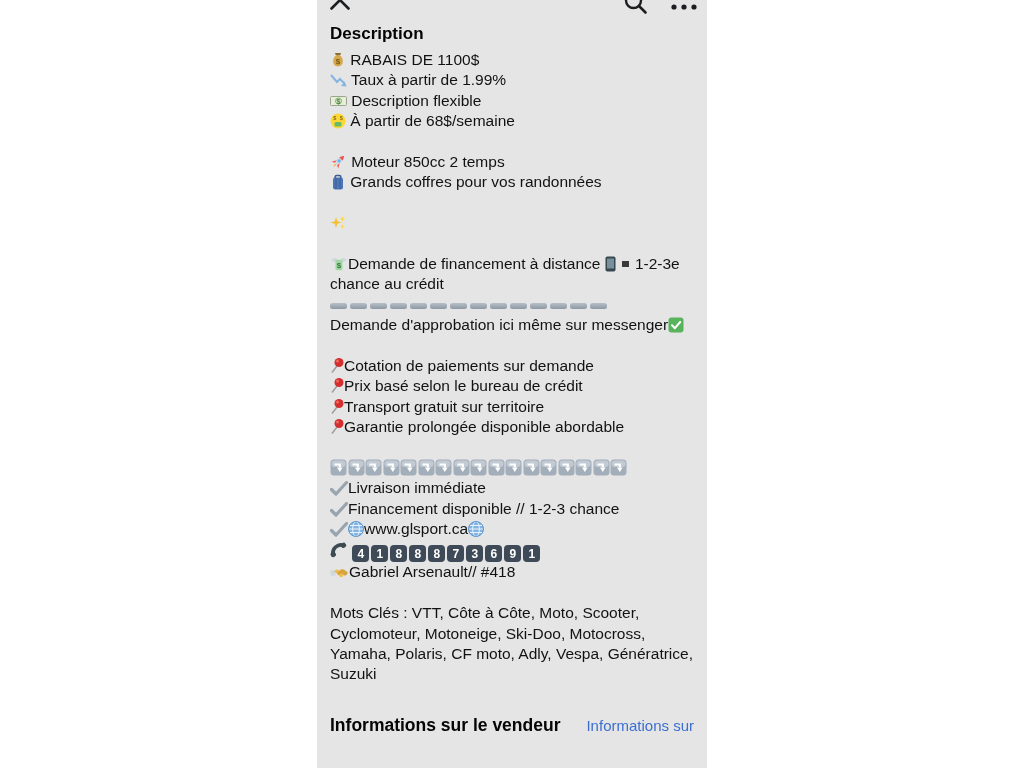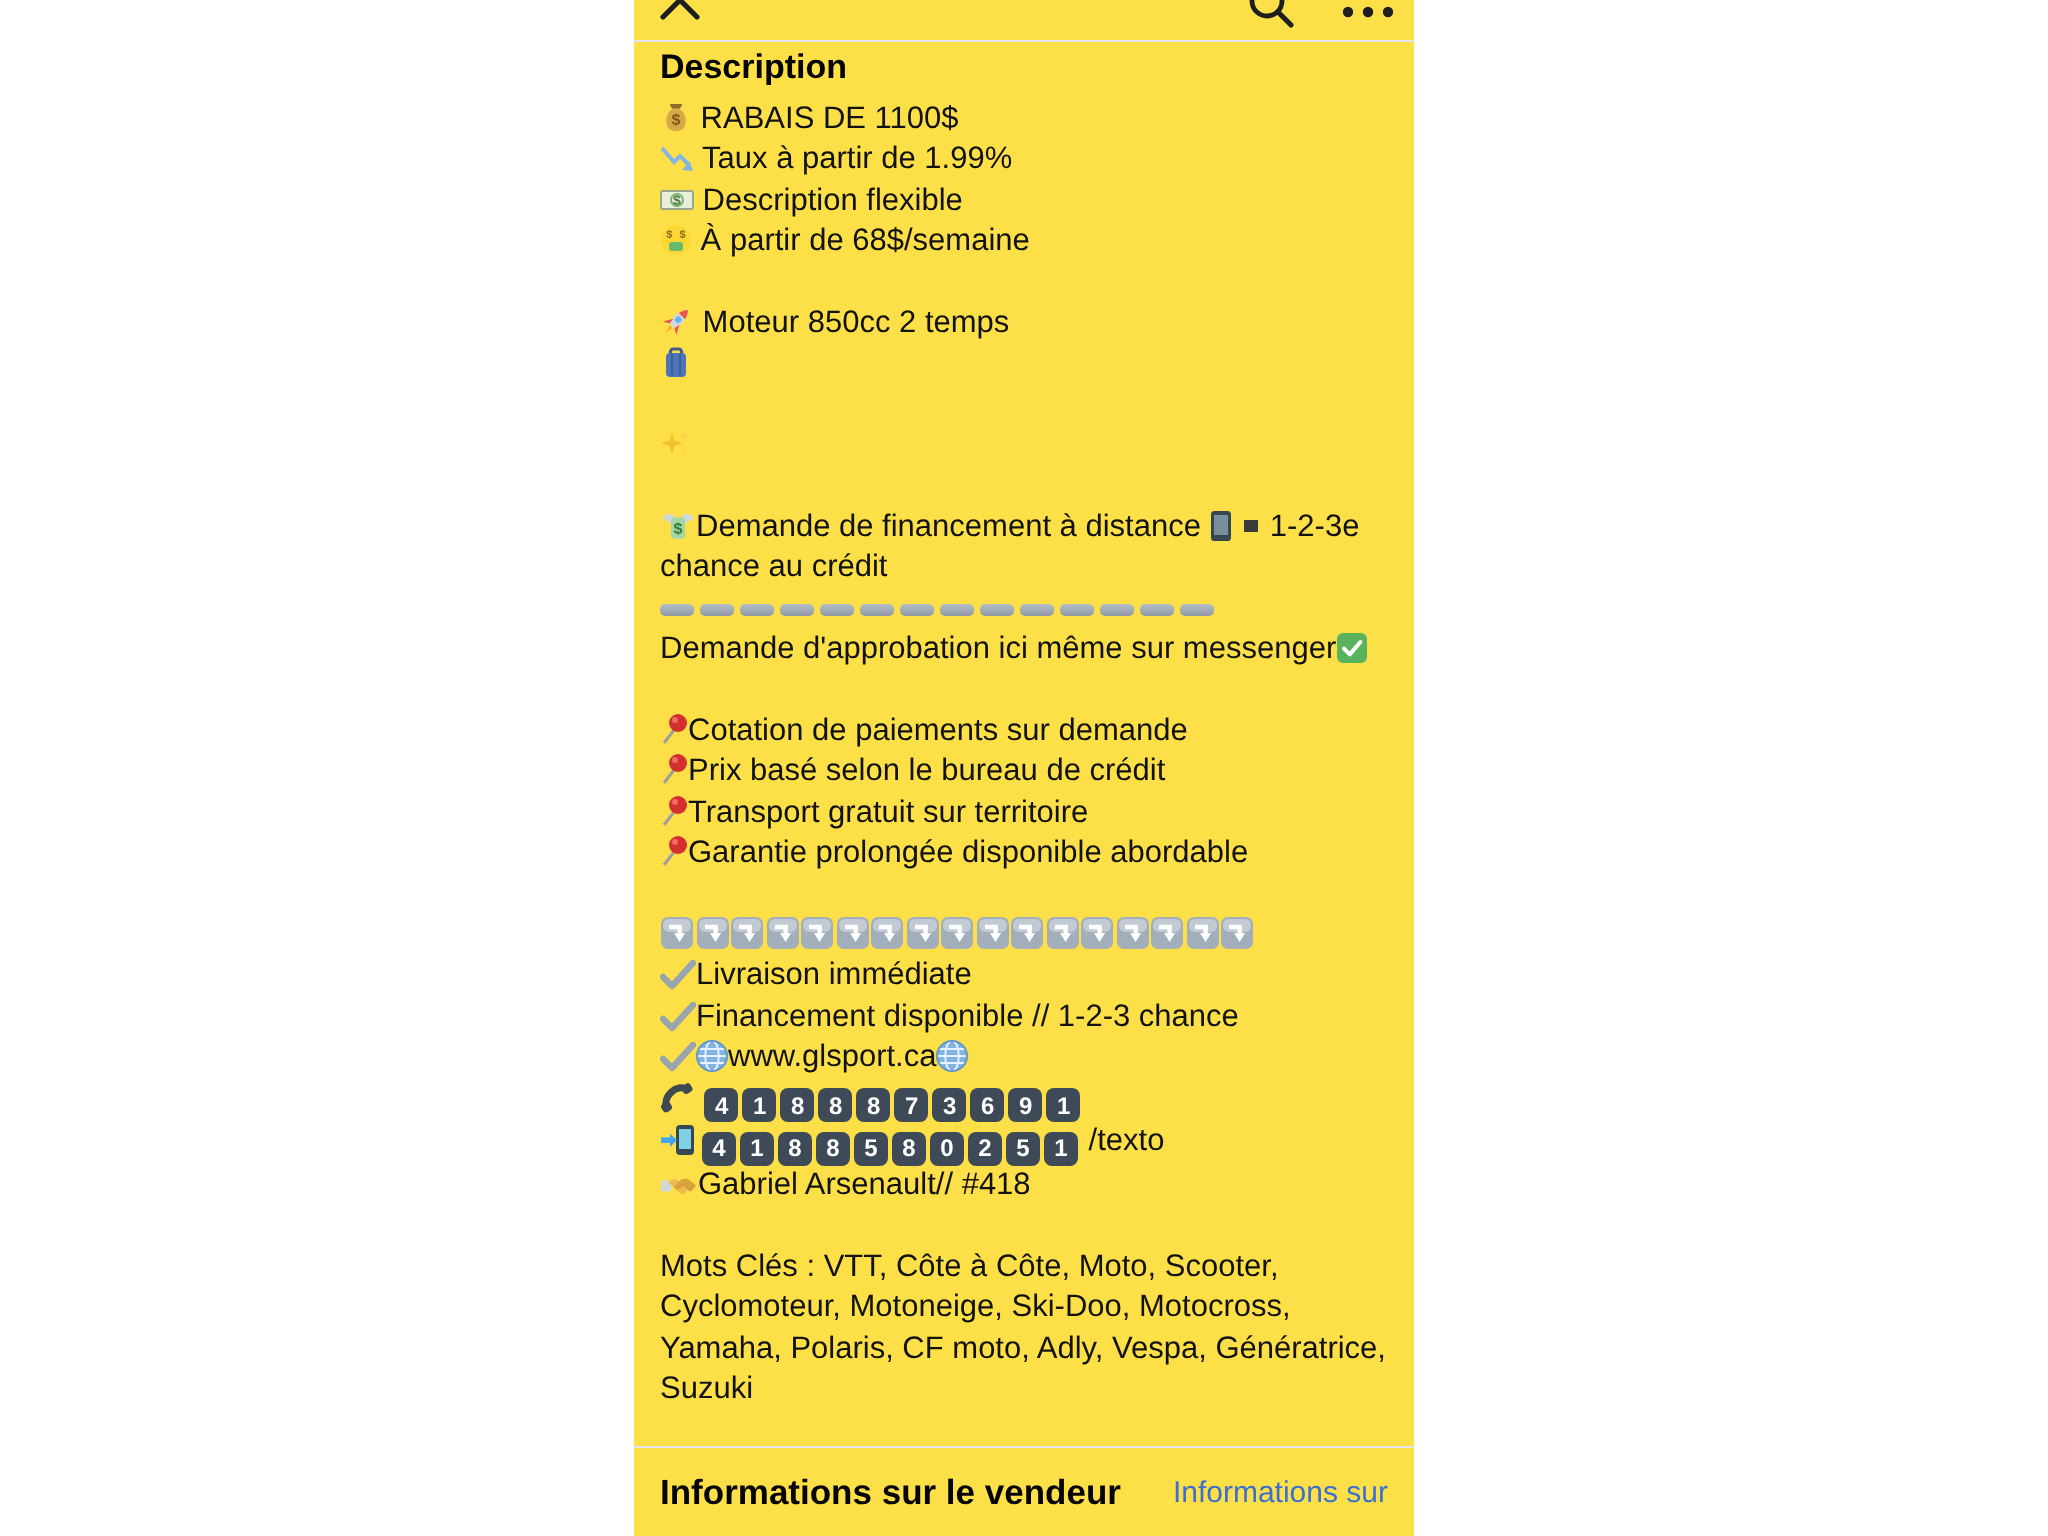--- a/index.html
+++ b/index.html
@@ -1,17 +1,17 @@
 <!DOCTYPE html>
 <html><head>
 <meta charset="utf-8">
 <style>
   html,body{margin:0;padding:0;background:#ffffff;}
   body{width:1024px;height:768px;overflow:hidden;font-family:"Liberation Sans",sans-serif;}
-  .phone{position:relative;width:390px;height:768px;margin:0 auto;background:#fde047;overflow:hidden;}
+  .phone{position:relative;width:390px;height:768px;margin:0 auto;background:#e5e5e5;overflow:hidden;}
   .topbar{position:relative;height:20px;}
   .tb-icon{position:absolute;display:block;}
   .tb-close{left:12px;top:-11px;}
   .tb-search{left:306px;top:-10px;}
   .tb-more{left:353px;top:-3px;}
   .divider{height:1px;background:#e3e5e9;}
   .content{padding:0 13px;}
   .desc-title{font-size:17px;font-weight:bold;color:#050505;margin:2px 0 6px 0;line-height:21px;}
   .line{font-size:15.5px;line-height:20.4px;min-height:20.4px;color:#121212;white-space:normal;}
   .line .txt{vertical-align:baseline;}
@@ -85,21 +85,21 @@
                 <path d="M6.4 9 L3.8 13.6 L6.8 12 Z" fill="#ef5350"></path>
                 <path d="M10.6 9 L13.2 13.6 L10.2 12 Z" fill="#ef5350"></path>
                 <path d="M7.6 12.6 h1.8 L8.5 16.2 Z" fill="#ffa726"></path>
               </g>
             </svg></span><span class="txt"> Moteur 850cc 2 temps</span></div>
         <div class="line"><span class="ic"><svg width="16" height="16" viewBox="0 0 16 16">
               <rect x="5.2" y="1.5" width="5.6" height="4" rx="1.5" fill="none" stroke="#3f5c8c" stroke-width="1.6"></rect>
               <rect x="3" y="3.5" width="10" height="12" rx="2" fill="#4d74b5"></rect>
               <line x1="6" y1="4" x2="6" y2="15" stroke="#3c5e99" stroke-width="1"></line>
               <line x1="10" y1="4" x2="10" y2="15" stroke="#3c5e99" stroke-width="1"></line>
-            </svg></span></div>
+            </svg></span><span class="txt"> Grands coffres pour vos randonnées</span></div>
         <div class="line blank"></div>
         <div class="line"><span class="ic"><svg width="17" height="16" viewBox="0 0 17 16">
               <path d="M6 2 L7.3 6.2 L11.5 7.5 L7.3 8.8 L6 13 L4.7 8.8 L0.5 7.5 L4.7 6.2 Z" fill="#f3c130"></path>
               <path d="M12.5 1 L13.2 3.3 L15.5 4 L13.2 4.7 L12.5 7 L11.8 4.7 L9.5 4 L11.8 3.3 Z" fill="#f8d64e"></path>
               <path d="M12.5 9 L13.1 10.9 L15 11.5 L13.1 12.1 L12.5 14 L11.9 12.1 L10 11.5 L11.9 10.9 Z" fill="#f8d64e"></path>
             </svg></span></div>
         <div class="line blank"></div>
         <div class="line"><span class="ic"><svg width="18" height="16" viewBox="0 0 18 16">
               <path d="M1 4 Q4 0.8 7 2.8 L7 7 Q4 6 1 4 Z" fill="#cfd8dc"></path>
               <path d="M17 4 Q14 0.8 11 2.8 L11 7 Q14 6 17 4 Z" fill="#cfd8dc"></path>
@@ -243,26 +243,20 @@
               <line x1="0.5" y1="8" x2="15.5" y2="8" stroke="#e8f2fb" stroke-width="1"></line>
               <line x1="1.6" y1="4.5" x2="14.4" y2="4.5" stroke="#e8f2fb" stroke-width="1"></line>
               <line x1="1.6" y1="11.5" x2="14.4" y2="11.5" stroke="#e8f2fb" stroke-width="1"></line>
               <circle cx="8" cy="8" r="7.5" fill="none" stroke="#5e97cc" stroke-width="1"></circle>
             </svg></span></div>
         <div class="line"><span class="ic"><svg width="17" height="16" viewBox="0 0 17 16">
               <path d="M3.2 13.2 C1.4 7 8 0.8 13.8 3.6" fill="none" stroke="#3e4a52" stroke-width="3.6" stroke-linecap="round"></path>
               <rect x="0.8" y="10.2" width="5" height="4.6" rx="1.6" fill="#3e4a52" transform="rotate(-32 3.3 12.5)"></rect>
               <rect x="11" y="1" width="5" height="4.6" rx="1.6" fill="#3e4a52" transform="rotate(-32 13.5 3.3)"></rect>
             </svg></span><span class="txt"> </span><span class="keycap">4</span><span class="keycap">1</span><span class="keycap">8</span><span class="keycap">8</span><span class="keycap">8</span><span class="keycap">7</span><span class="keycap">3</span><span class="keycap">6</span><span class="keycap">9</span><span class="keycap">1</span></div>
-        <div class="line"><span class="ic"><svg width="18" height="16" viewBox="0 0 18 16" style="margin-right:2px">
-              <rect x="8" y="0.5" width="9" height="15" rx="2" fill="#37474f"></rect>
-              <rect x="9.5" y="2.5" width="6" height="10" fill="#7fd1e8"></rect>
-              <rect x="0.5" y="6.7" width="4.5" height="2.8" fill="#42a5f5"></rect>
-              <polygon points="5,4.7 5,11.5 8.5,8.1" fill="#42a5f5"></polygon>
-            </svg></span><span class="keycap">4</span><span class="keycap">1</span><span class="keycap">8</span><span class="keycap">8</span><span class="keycap">5</span><span class="keycap">8</span><span class="keycap">0</span><span class="keycap">2</span><span class="keycap">5</span><span class="keycap">1</span><span class="txt"> /texto</span></div>
         <div class="line"><span class="ic"><svg width="19" height="14" viewBox="0 0 19 14">
               <rect x="0.5" y="4.2" width="5" height="5.5" rx="1" fill="#cfd8dc"></rect>
               <path d="M4 5.2 Q7 2.2 9.5 4.7 L13 8.2 Q14 9.7 12.5 10.7 Q11 11.7 9.5 10.2 L7 7.7 Z" fill="#edbc4e"></path>
               <path d="M15 4.2 Q12 2.2 9.5 4.7 L7.5 6.7 Q6.8 7.7 8 8.4 Q9 9 10 8.2 L11.5 7 L14 9.2 Q15.5 10.2 16.5 8.7 L18 6.7 Z" fill="#d9a33c"></path>
             </svg></span><span class="txt">Gabriel Arsenault// #418</span></div>
         <div class="line blank"></div>
         <div class="line"><span class="txt">Mots Clés : VTT, Côte à Côte, Moto, Scooter, Cyclomoteur, Motoneige, Ski-Doo, Motocross, Yamaha, Polaris, CF moto, Adly, Vespa, Génératrice, Suzuki</span></div>
       </div>
   </div>
 

